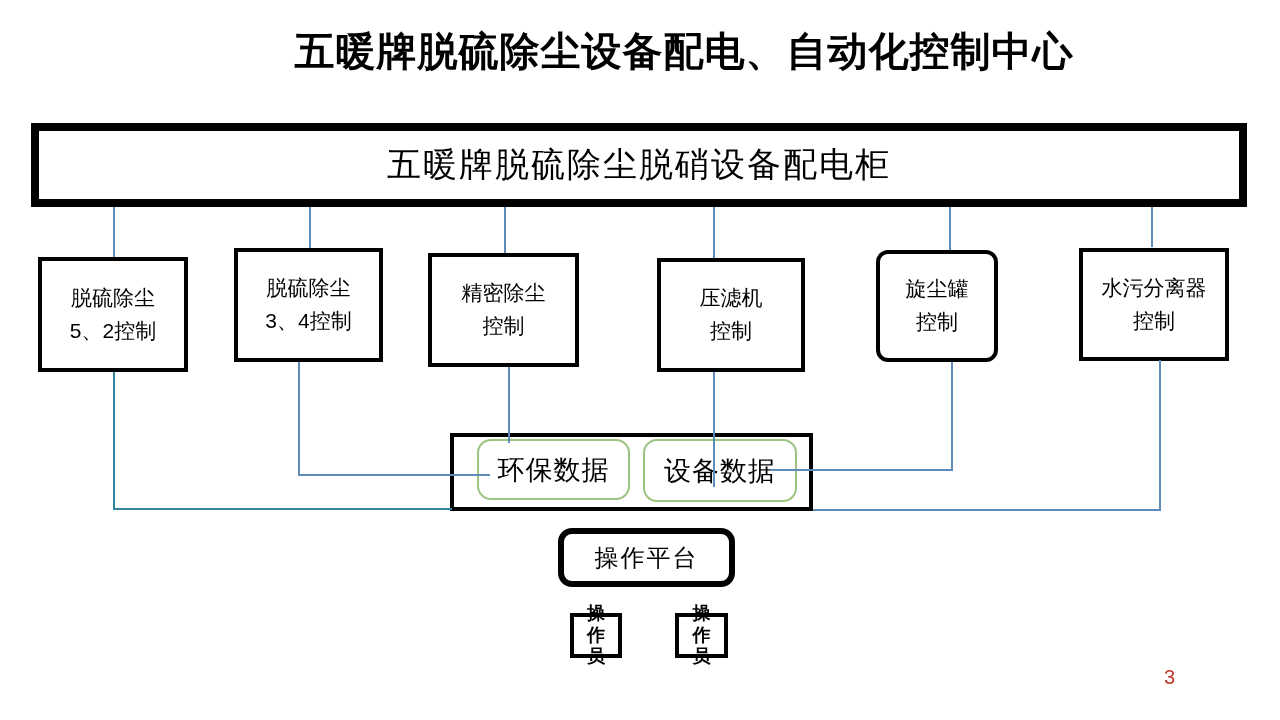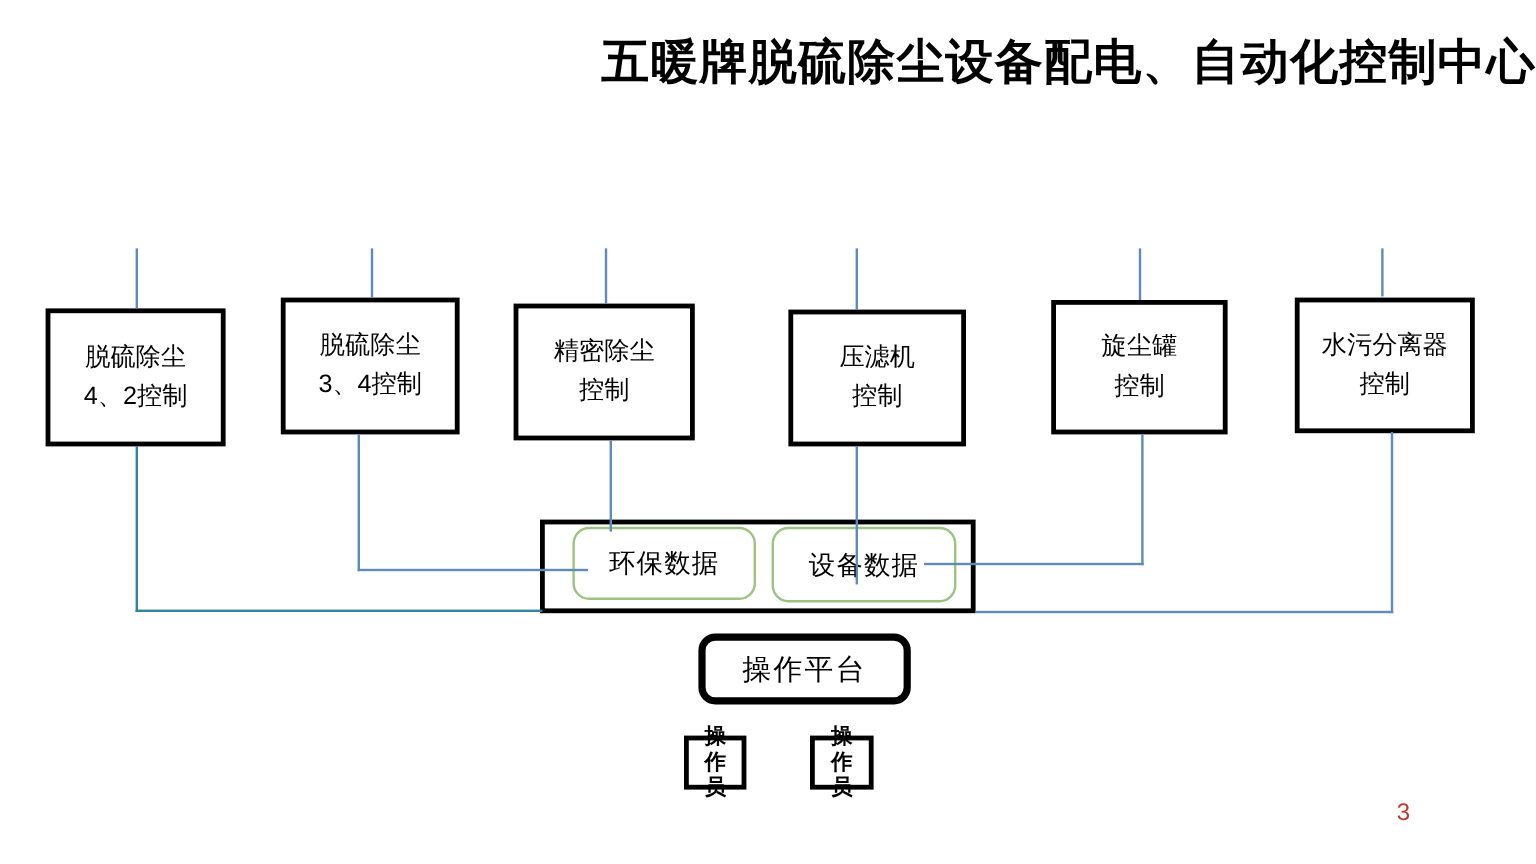--- a/index.html
+++ b/index.html
@@ -9,75 +9,78 @@
     --page-number:#c0392b;
     --box-border:#000000;
   }
   html,body{margin:0;padding:0;}
   body{
     width:1280px;height:720px;background:#ffffff;position:relative;overflow:hidden;
     font-family:"Liberation Sans","DejaVu Sans",sans-serif;color:#000;
   }
   .stage{position:absolute;inset:0;width:1280px;height:720px;}
   .title{
-    position:absolute;top:24px;left:0;width:1280px;text-align:right;
+    position:absolute;top:24px;left:0;width:1280px;text-align:center;
     padding-left:88px;box-sizing:border-box;
     font-size:40px;font-weight:900;letter-spacing:1px;white-space:nowrap;
   }
   .box{
     position:absolute;background:#fff;border:4px solid var(--box-border);
     box-sizing:border-box;display:flex;flex-direction:column;
     align-items:center;justify-content:center;text-align:center;
   }
   .main-cabinet{
     left:31px;top:123px;width:1216px;height:84px;border-width:8px;
     font-size:34px;font-weight:400;letter-spacing:2px;
   }
   .device{font-size:21px;line-height:1.55;}
   .d1{left:38px;top:257px;width:150px;height:115px;}
   .d2{left:234px;top:248px;width:149px;height:114px;}
   .d3{left:428px;top:253px;width:151px;height:114px;}
   .d4{left:657px;top:258px;width:148px;height:114px;}
-  .d5{left:876px;top:250px;width:147px;height:112px;}
+  .d5{left:876px;top:250px;width:122px;height:112px;border-radius:12px;}
   .d6{left:1079px;top:248px;width:150px;height:113px;}
   .data-panel{left:450px;top:433px;width:363px;height:78px;border-width:4px;}
   .green-box{
     position:absolute;background:#fff;border:2px solid var(--green-border);
     border-radius:14px;box-sizing:border-box;display:flex;align-items:center;
-    justify-content:center;font-size:22px;letter-spacing:1px;
+    justify-content:center;font-size:27px;letter-spacing:1px;
   }
   .g1{left:23px;top:2px;width:153px;height:61px;}
   .g2{left:189px;top:2px;width:154px;height:63px;}
   .platform{
     left:558px;top:528px;width:177px;height:59px;border-width:6px;
-    border-radius:14px;font-size:24px;letter-spacing:2px;margin-left:24px;
+    border-radius:14px;font-size:24px;letter-spacing:2px;
   }
   .operator{font-size:18px;font-weight:700;line-height:1.2;}
   .operator span{display:block;width:32px;}
   .o1{left:570px;top:613px;width:52px;height:45px;}
   .o2{left:675px;top:613px;width:53px;height:45px;}
   .vline{position:absolute;width:2px;background:var(--connector);}
   .hline{position:absolute;height:2px;background:var(--connector);}
   .teal{background:var(--connector-teal);}
   .page-num{
     position:absolute;left:1164px;top:666px;font-size:20px;
     color:var(--page-number);
   }
 </style>
 </head>
 <body>
 
 <div class="stage">
 
   <div class="title">五暖牌脱硫除尘设备配电、自动化控制中心</div>
 
+  <div class="box main-cabinet">
+    <span>五暖牌脱硫除尘脱硝设备配电柜</span>
+  </div>
 
   <div class="box device d1">
     <span>脱硫除尘</span>
-    <span>4、2控制</span>
+    <span>5、2控制</span>
   </div>
   <div class="box device d2">
     <span>脱硫除尘</span>
     <span>3、4控制</span>
   </div>
   <div class="box device d3">
     <span>精密除尘</span>
     <span>控制</span>
   </div>
   <div class="box device d4">

